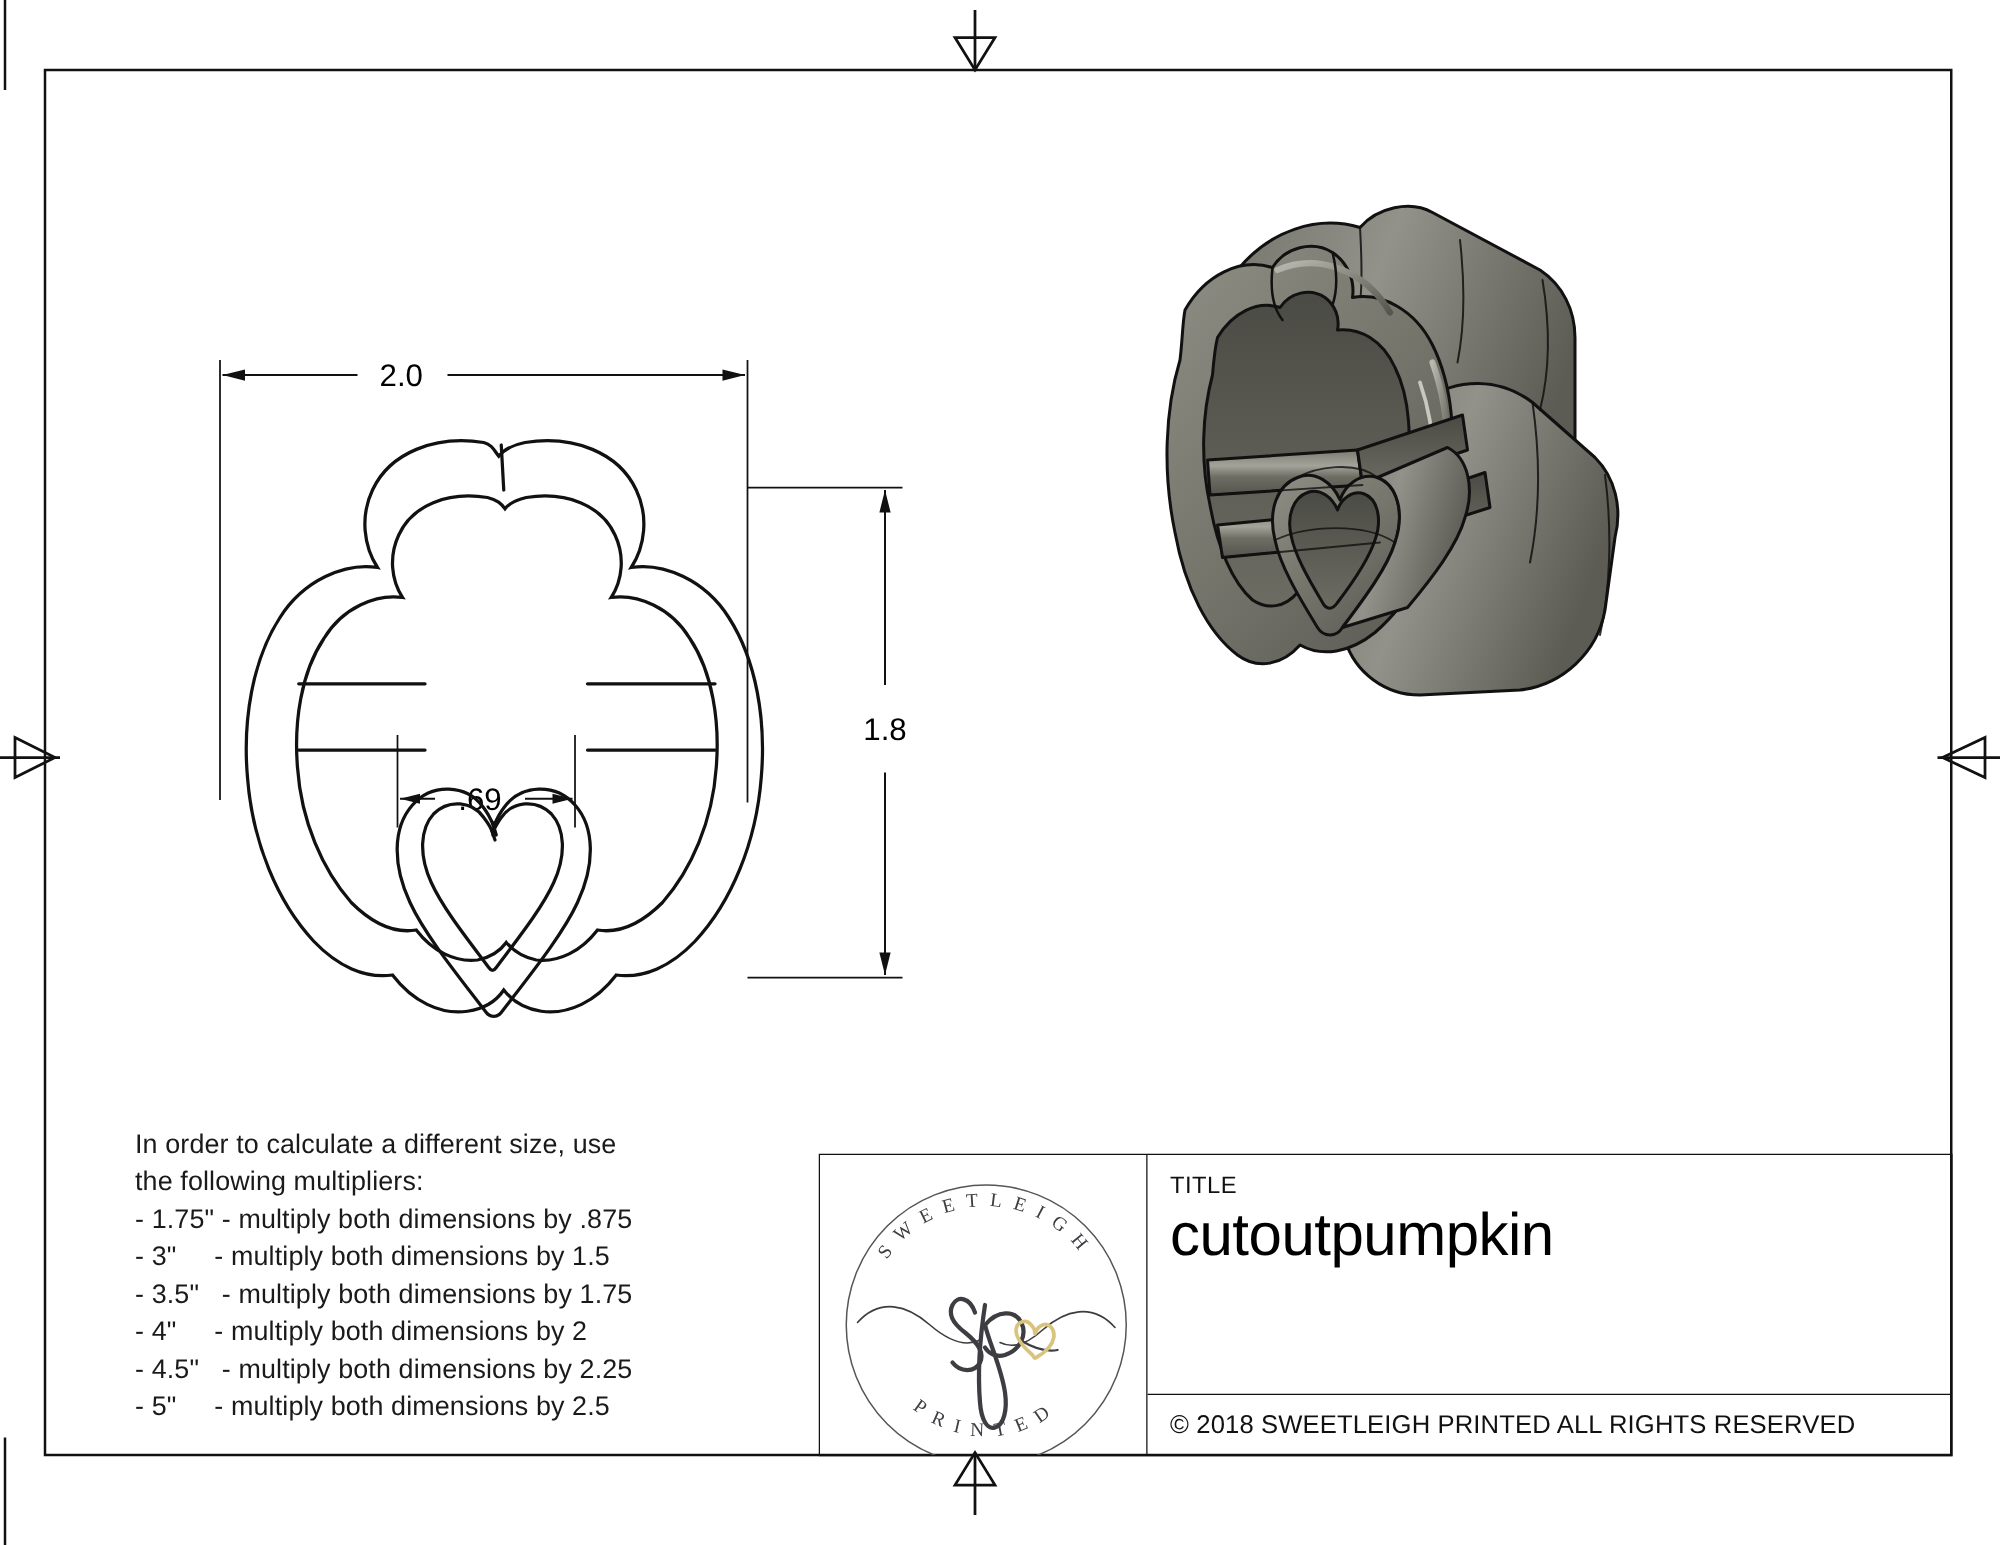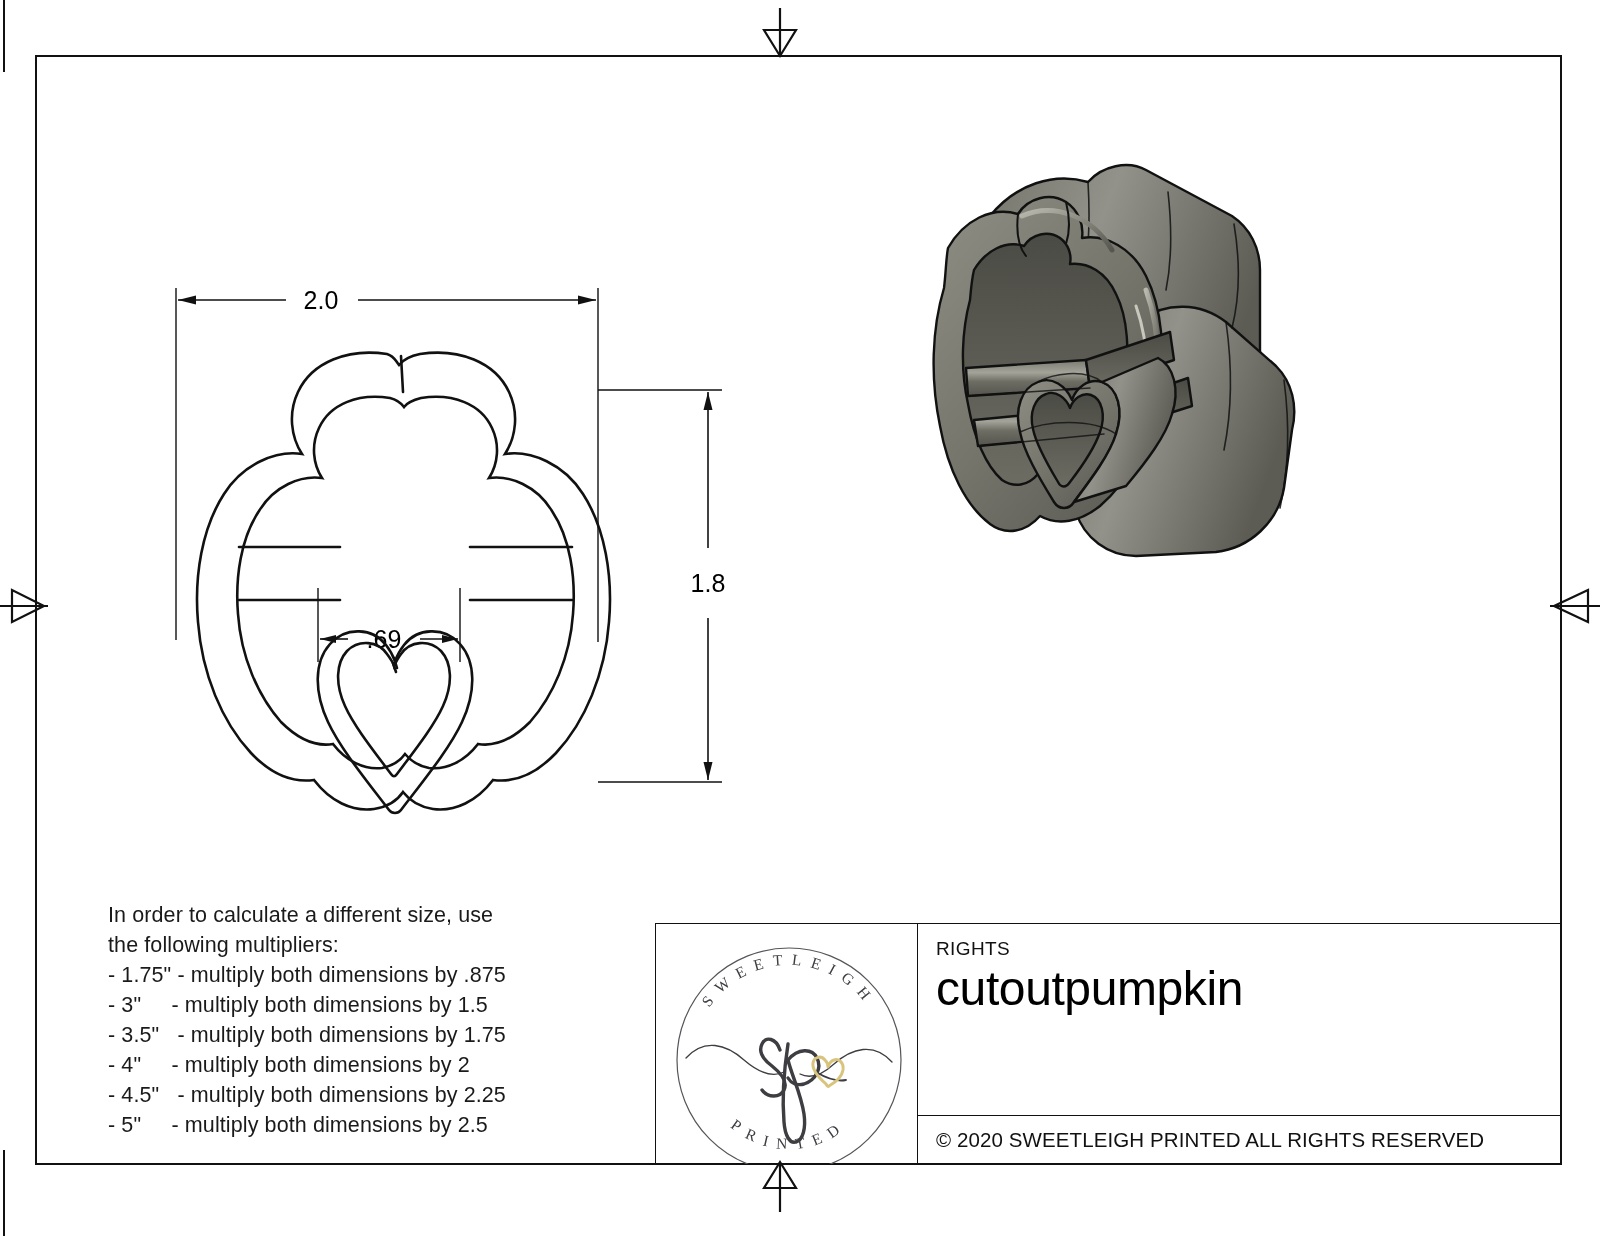--- a/index.html
+++ b/index.html
@@ -523,23 +523,23 @@
           C 163 130, 164 133, 164 135
           C 165 132, 167 129, 170 128
           C 175 126, 180 131, 179 138
           C 178 144, 172 150, 165 154
           C 164 155, 163 154, 162 152 Z"></path>
       </svg>
     </div>
 
     <div id="info-cell">
       <div id="title-area">
-        <span class="title-label">RIGHTS</span>
+        <span class="title-label">TITLE</span>
         <span class="title-value">cutoutpumpkin</span>
       </div>
       <div id="copyright-area">
-        <span class="copyright-text">© 2020  SWEETLEIGH PRINTED  ALL RIGHTS RESERVED</span>
+        <span class="copyright-text">© 2018  SWEETLEIGH PRINTED  ALL RIGHTS RESERVED</span>
       </div>
     </div>
 
   </div>
 
 </div>
 
 </body></html>

